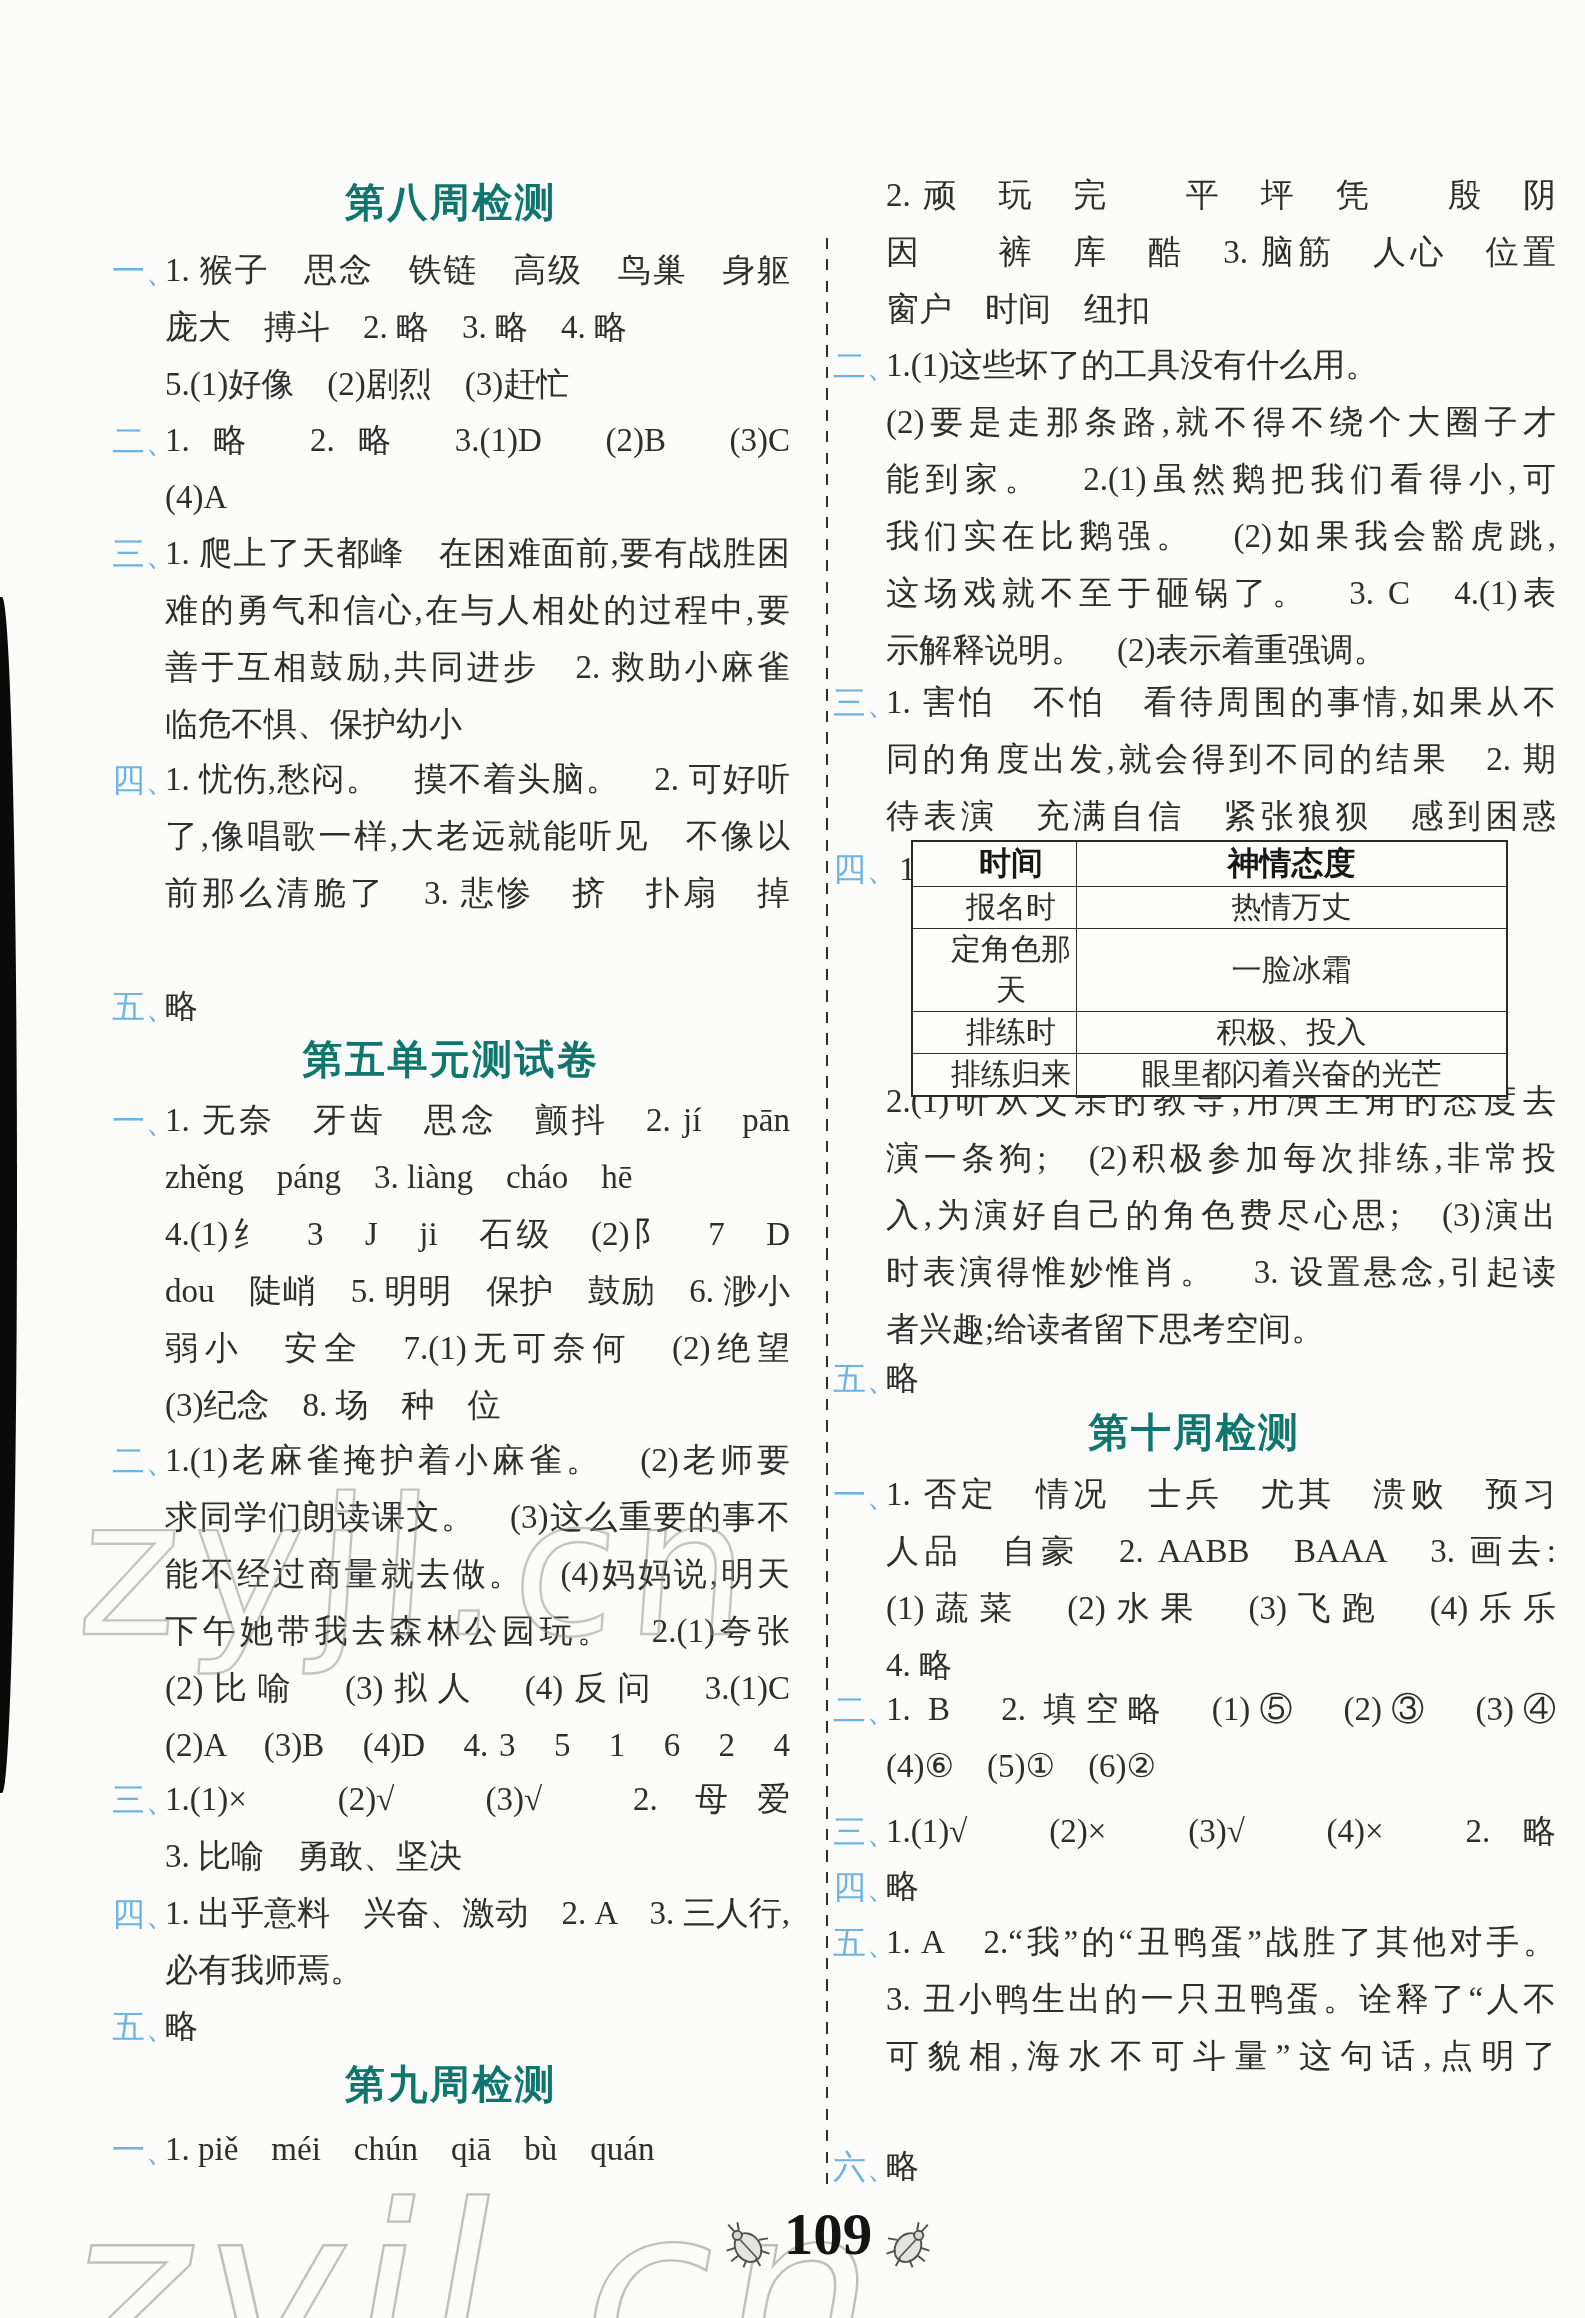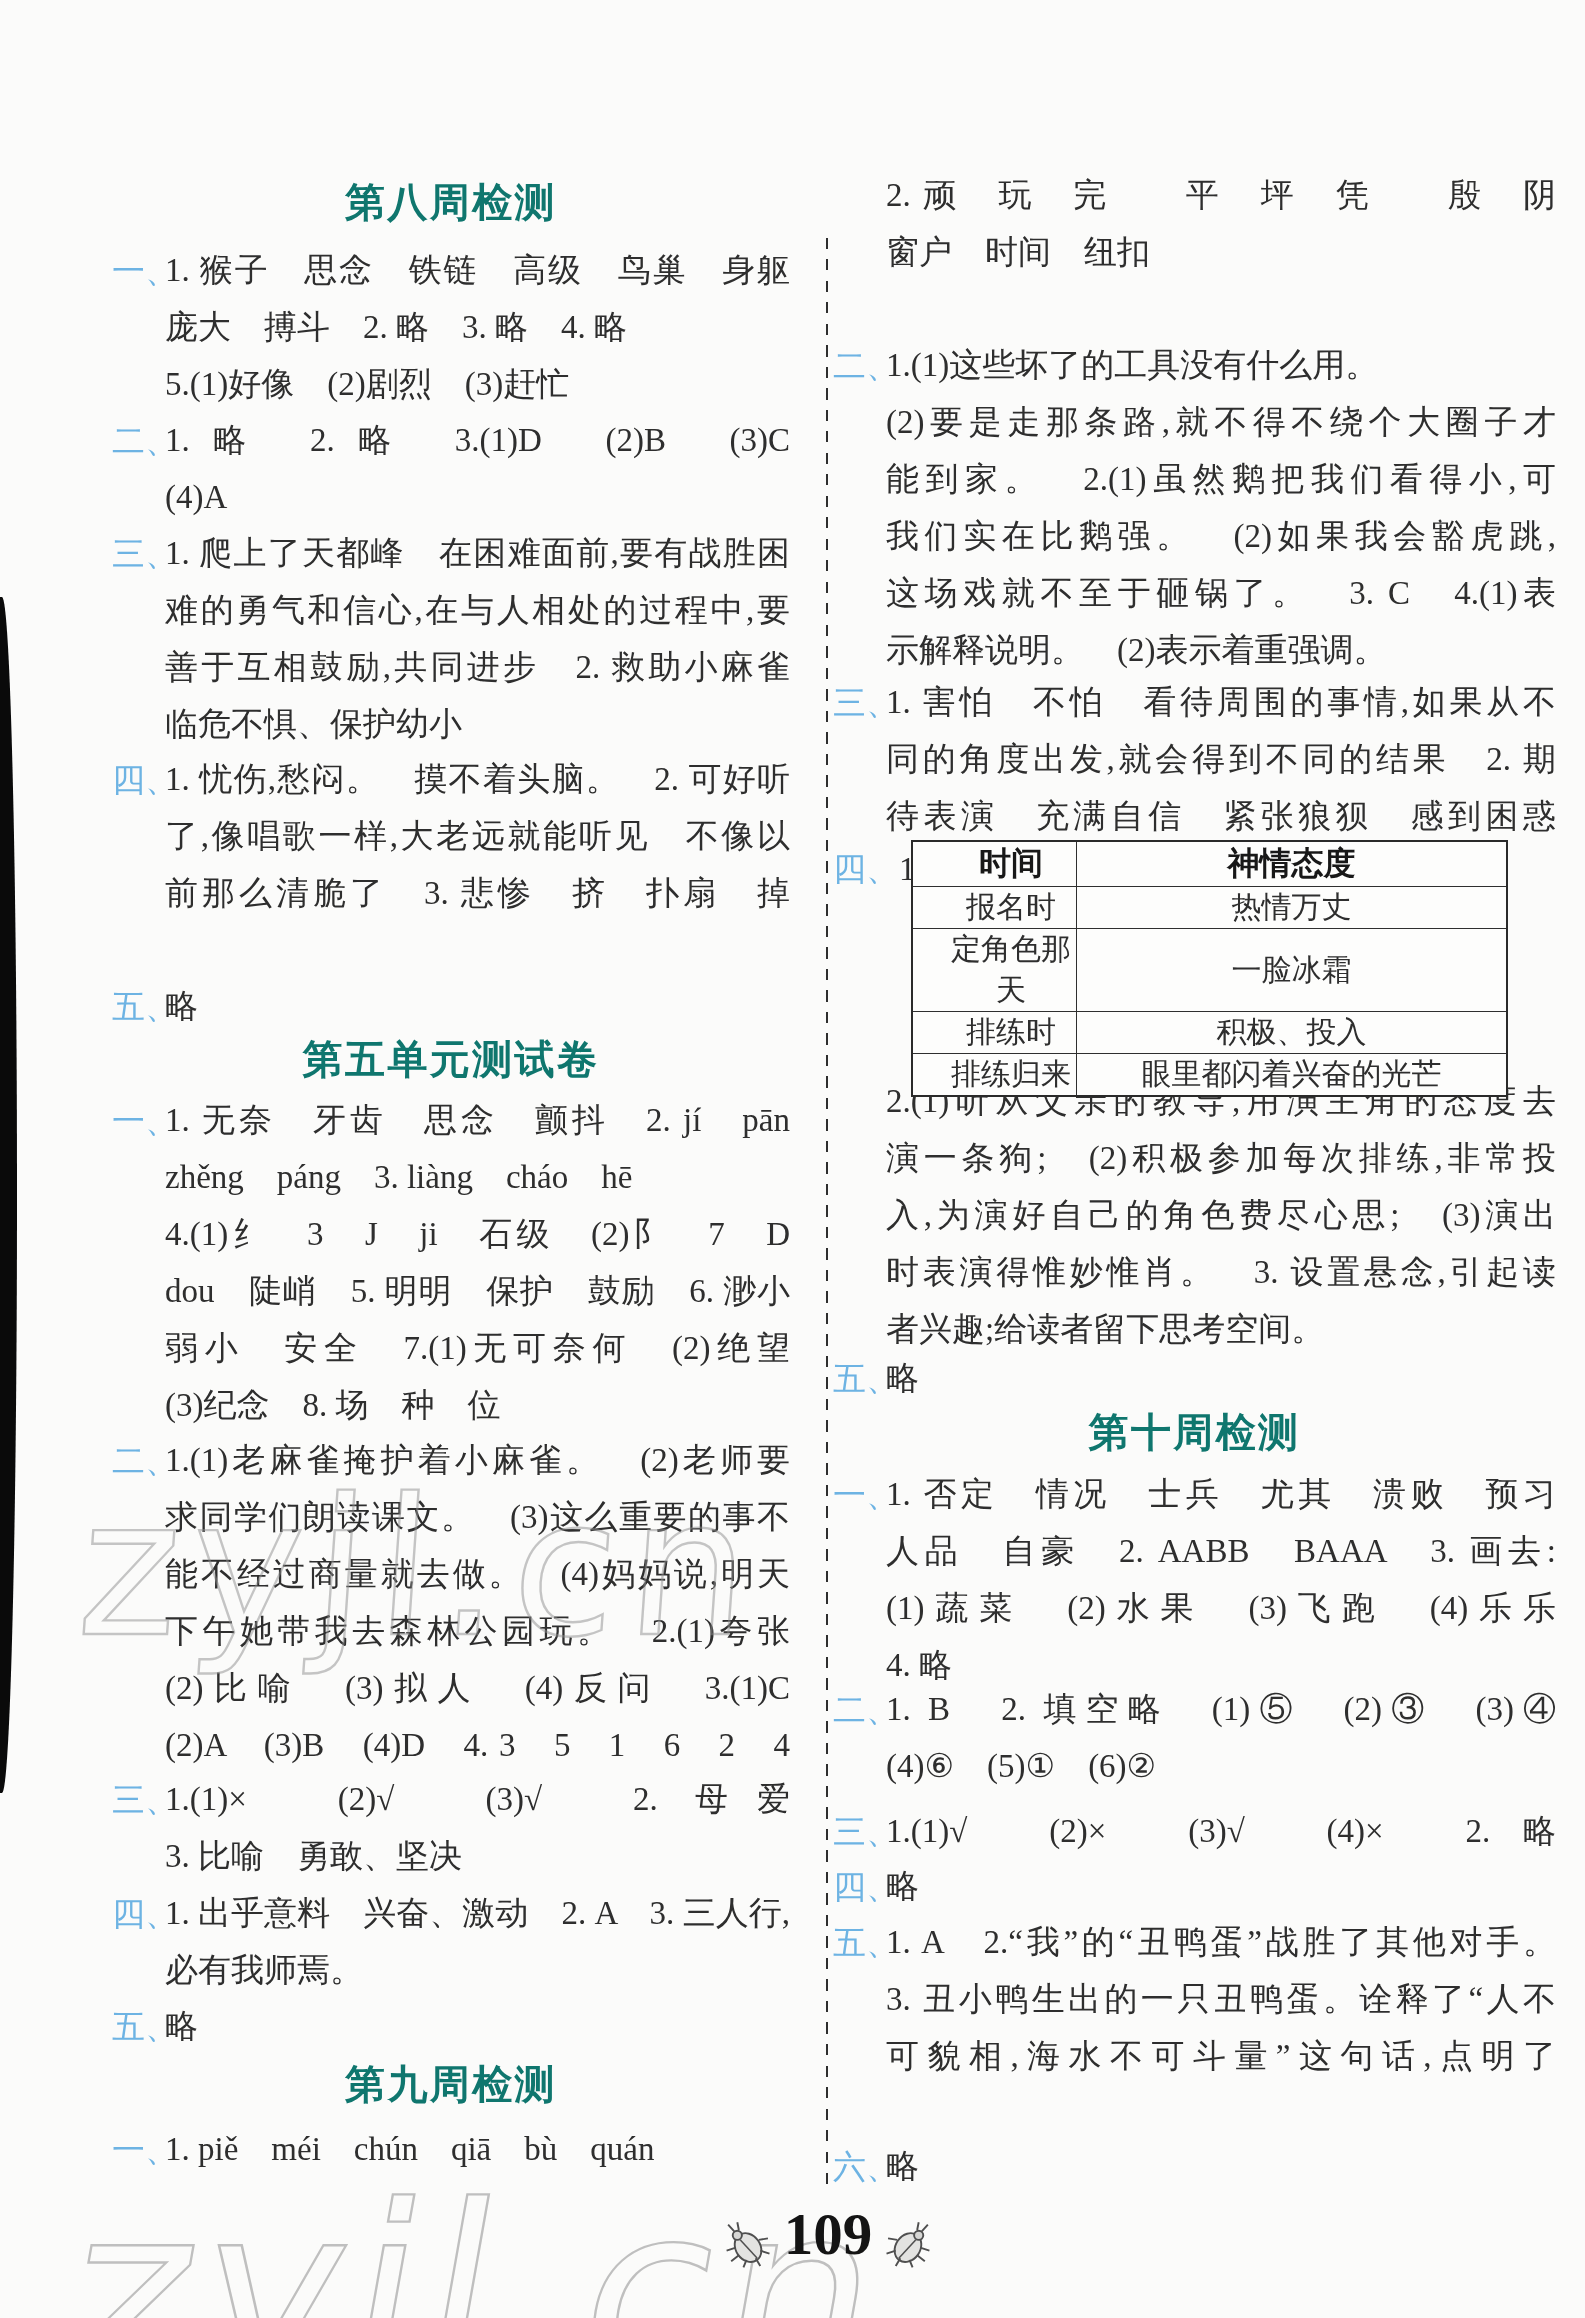--- a/index.html
+++ b/index.html
@@ -149,20 +149,21 @@
         <div class="content">
           <div class="line">1. piě　méi　chún　qiā　bù　quán</div>
         </div>
       </div>
     </div>
   <div id="right" class="col">
       <div class="blk section b0">
         <span class="lab"></span>
         <div class="content">
           <div class="line just">2. 顽　玩　完　　平　坪　凭　　殷　阴</div>
+          <div class="line just">因　　裤　库　酷　3. 脑筋　人心　位置</div>
           <div class="line">窗户　时间　纽扣</div>
         </div>
       </div>
       <div class="blk section b1">
         <span class="lab">二、</span>
         <div class="content">
           <div class="line">1.(1)这些坏了的工具没有什么用。</div>
           <div class="line just">(2)要是走那条路,就不得不绕个大圈子才</div>
           <div class="line just">能到家。　2.(1)虽然鹅把我们看得小,可</div>
           <div class="line just">我们实在比鹅强。　(2)如果我会豁虎跳,</div>

